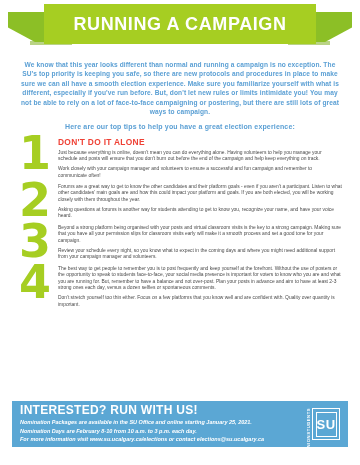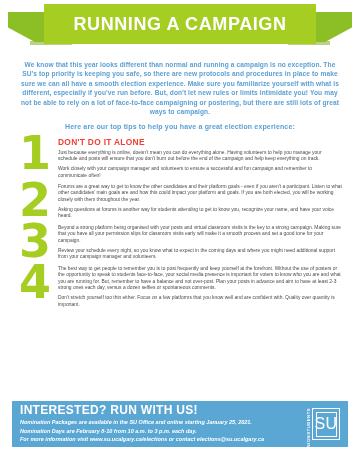--- a/index.html
+++ b/index.html
@@ -191,22 +191,22 @@
     justify-content: center;
   }
   .su-inner {
     border: 1.2px solid #ffffff;
     width: 19px;
     height: 23px;
     display: flex;
     align-items: center;
     justify-content: center;
     color: #ffffff;
-    font-weight: normal;
-    font-size: 16px;
+    font-weight: bold;
+    font-size: 13px;
     letter-spacing: .5px;
   }
 </style>
 </head>
 <body>
 
 <div class="banner-wrap">
   <div class="ribbon-shadow left"></div>
   <div class="ribbon-shadow right"></div>
   <div class="ribbon-tail left"></div>

